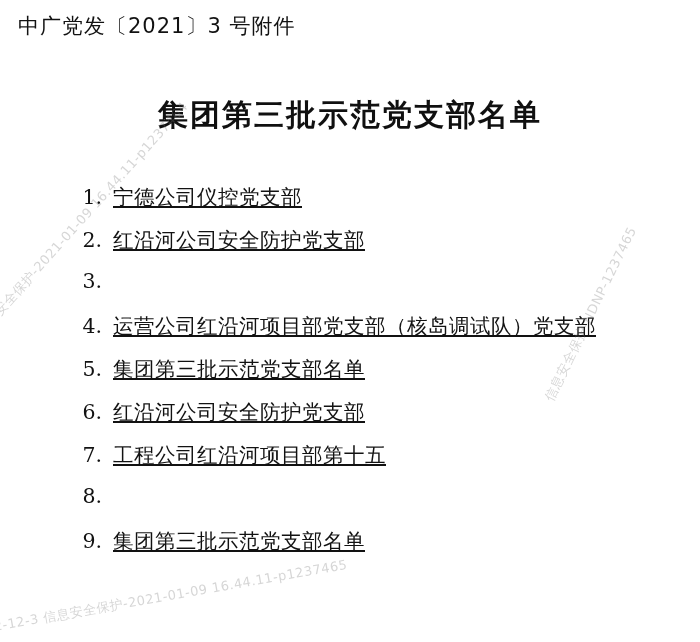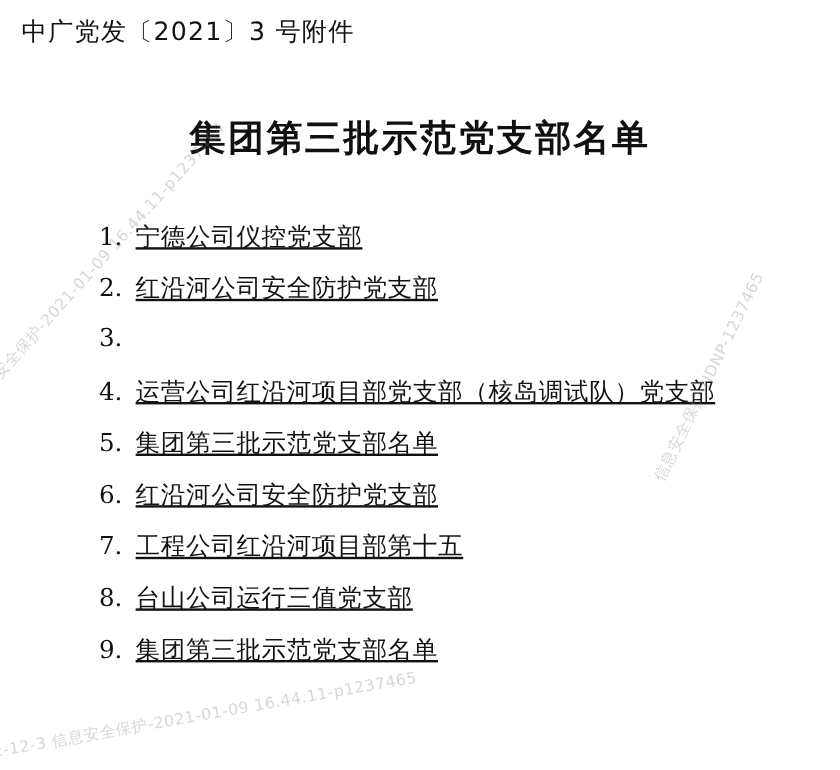--- a/index.html
+++ b/index.html
@@ -140,21 +140,20 @@
       <span class="item-text">红沿河公司安全防护党支部</span>
     </div>
 
     <div class="list-item">
       <span class="item-num">7.</span>
       <span class="item-text">工程公司红沿河项目部第十五</span>
     </div>
 
     <div class="list-item">
       <span class="item-num">8.</span>
-      <span class="item-text">台山公司运行三值党支部</span>
     </div>
 
     <div class="list-item">
       <span class="item-num">9.</span>
       <span class="item-text">集团第三批示范党支部名单</span>
     </div>
 
 
   </div>
 

